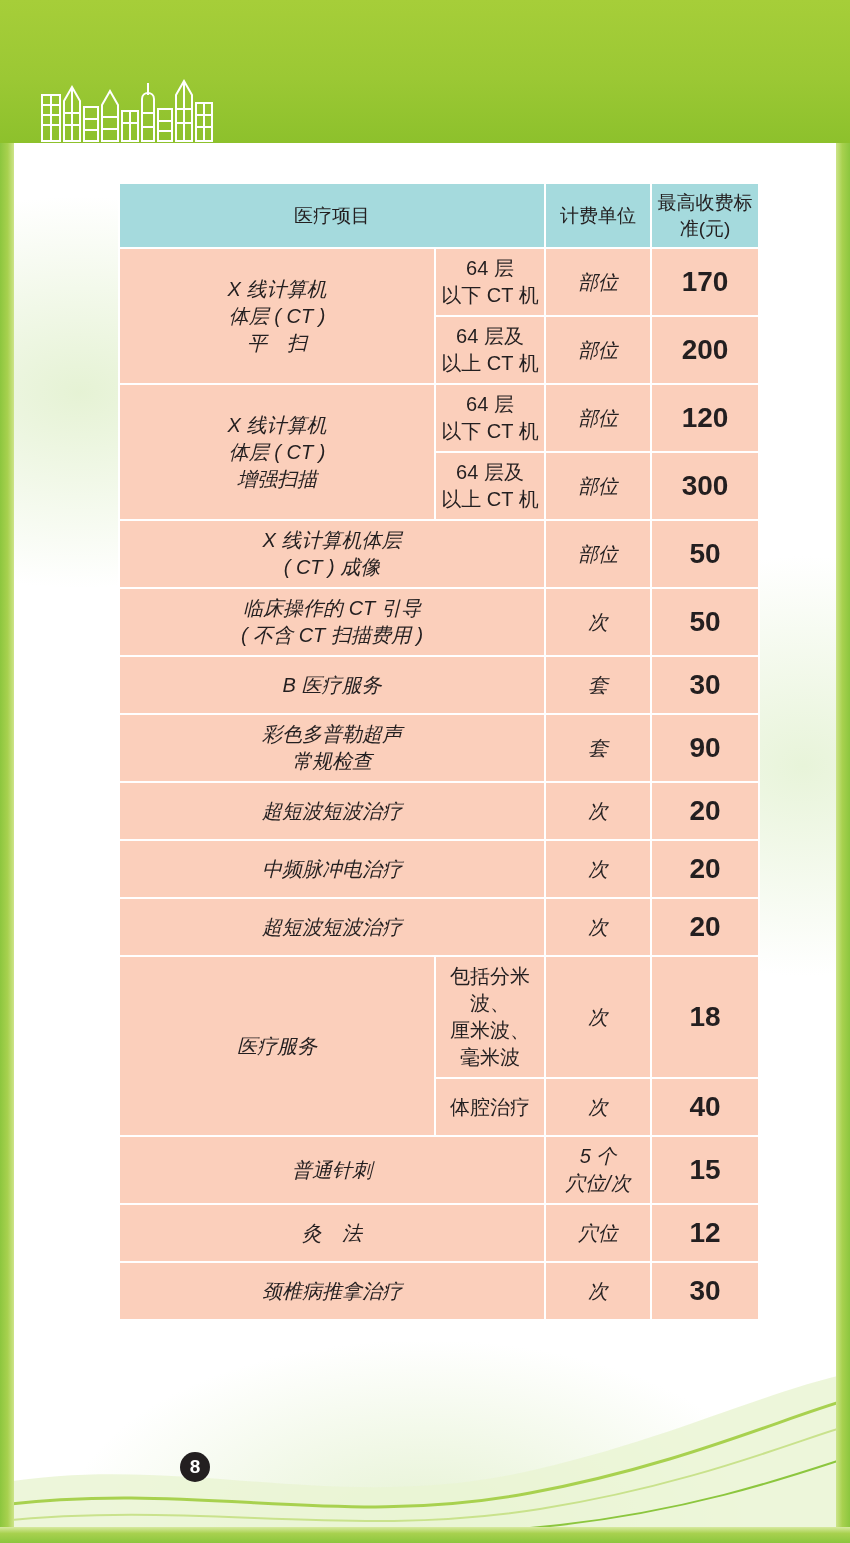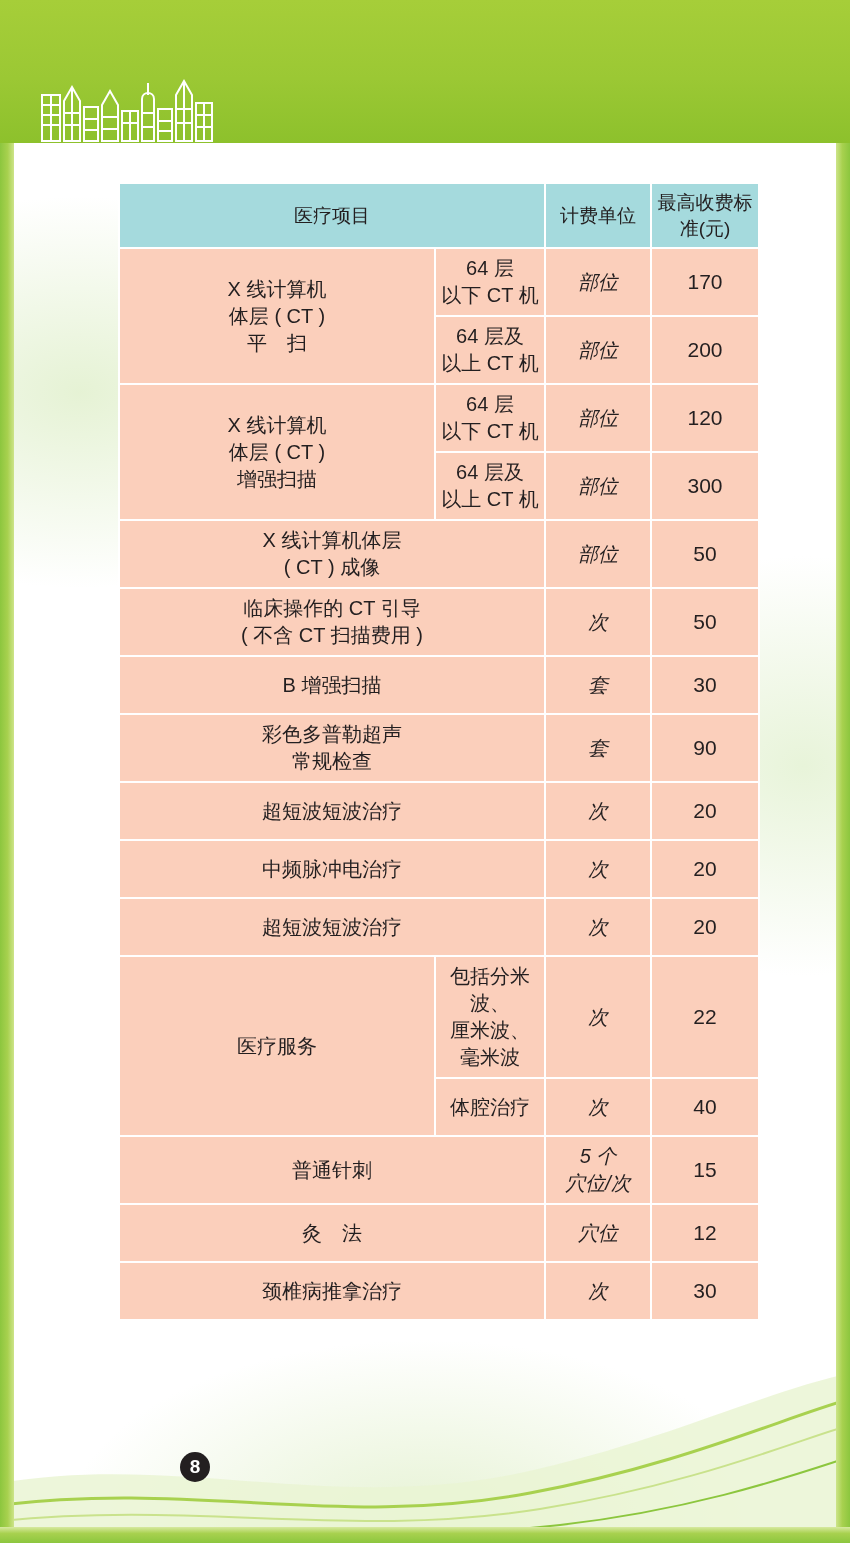--- a/index.html
+++ b/index.html
@@ -110,31 +110,33 @@
     height: 46px;
     font-size: 21px;
     border-color: #ffffff;
   }
   tbody td {
     background: #fbcfbb;
     height: 44px;
   }
   tbody td.item {
     font-size: 20px;
+    font-style: italic;
   }
   tbody td.sub {
     font-size: 20px;
     margin-top: 48px;
   }
   tbody td.unit {
     font-size: 20px;
     font-style: italic;
   }
   tbody td.price {
-    font-size: 21px;
+    font-size: 28px;
+    font-weight: bold;
   }
   col.c-item { width: 316px; }
   col.c-sub  { width: 110px; }
   col.c-unit { width: 106px; }
   col.c-price{ width: 108px; }
 
   
   .page-number {
     position: absolute;
     left: 180px;
@@ -250,21 +252,21 @@
             <td class="item" colspan="2">X 线计算机体层<br>( CT ) 成像</td>
             <td class="unit">部位</td>
             <td class="price">50</td>
           </tr>
           <tr>
             <td class="item" colspan="2">临床操作的 CT 引导<br>( 不含 CT 扫描费用 )</td>
             <td class="unit">次</td>
             <td class="price">50</td>
           </tr>
           <tr>
-            <td class="item" colspan="2">B 增强扫描</td>
+            <td class="item" colspan="2">B 医疗服务</td>
             <td class="unit">套</td>
             <td class="price">30</td>
           </tr>
           <tr>
             <td class="item" colspan="2">彩色多普勒超声<br>常规检查</td>
             <td class="unit">套</td>
             <td class="price">90</td>
           </tr>
           <tr>
             <td class="item" colspan="2">超短波短波治疗</td>
@@ -278,21 +280,21 @@
           </tr>
           <tr>
             <td class="item" colspan="2">超短波短波治疗</td>
             <td class="unit">次</td>
             <td class="price">20</td>
           </tr>
           <tr>
             <td class="item" rowspan="2">医疗服务</td>
             <td class="sub">包括分米波、<br>厘米波、<br>毫米波</td>
             <td class="unit">次</td>
-            <td class="price">22</td>
+            <td class="price">18</td>
           </tr>
           <tr>
             <td class="sub">体腔治疗</td>
             <td class="unit">次</td>
             <td class="price">40</td>
           </tr>
           <tr>
             <td class="item" colspan="2">普通针刺</td>
             <td class="unit">5 个<br>穴位/次</td>
             <td class="price">15</td>

